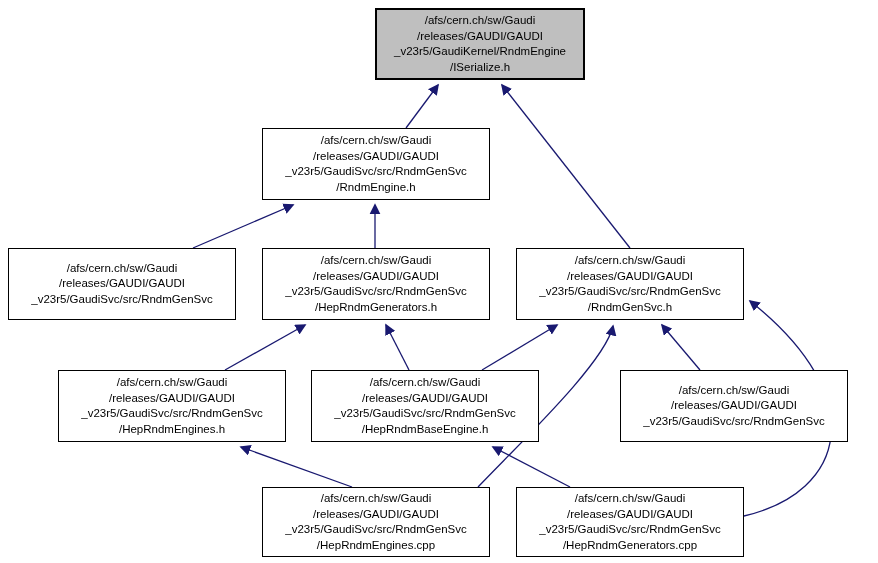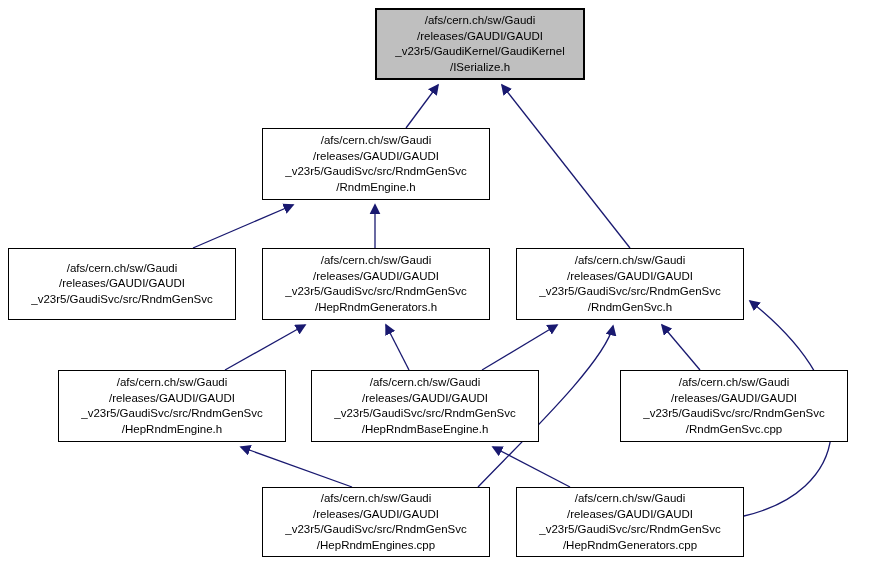--- a/index.html
+++ b/index.html
@@ -83,21 +83,21 @@
     <path class="edge" d="M 352 487 L 241 447" marker-end="url(#arrow)"></path>
     <path class="edge" d="M 478 487 C 525 438 605 362 613 326" marker-end="url(#arrow)"></path>
     <path class="edge" d="M 570 487 L 493 447" marker-end="url(#arrow)"></path>
     <path class="edge" d="M 700 370 L 662 325" marker-end="url(#arrow)"></path>
     <path class="edge" d="M 744 516 C 846 492 872 398 750 301" marker-end="url(#arrow)"></path>
   </svg>
 
   <div class="node highlight" id="n-iserialize-h">
     <span>/afs/cern.ch/sw/Gaudi</span>
     <span>/releases/GAUDI/GAUDI</span>
-    <span>_v23r5/GaudiKernel/GaudiKernel</span>
+    <span>_v23r5/GaudiKernel/RndmEngine</span>
     <span>/ISerialize.h</span>
   </div>
 
   <div class="node" id="n-rndmengine-h">
     <span>/afs/cern.ch/sw/Gaudi</span>
     <span>/releases/GAUDI/GAUDI</span>
     <span>_v23r5/GaudiSvc/src/RndmGenSvc</span>
     <span>/RndmEngine.h</span>
   </div>
 
@@ -118,35 +118,34 @@
     <span>/afs/cern.ch/sw/Gaudi</span>
     <span>/releases/GAUDI/GAUDI</span>
     <span>_v23r5/GaudiSvc/src/RndmGenSvc</span>
     <span>/RndmGenSvc.h</span>
   </div>
 
   <div class="node" id="n-heprndmengine-h">
     <span>/afs/cern.ch/sw/Gaudi</span>
     <span>/releases/GAUDI/GAUDI</span>
     <span>_v23r5/GaudiSvc/src/RndmGenSvc</span>
-    <span>/HepRndmEngine.h</span>
+    <span>/HepRndmEngines.h</span>
   </div>
 
   <div class="node" id="n-heprndmgenerator-h">
     <span>/afs/cern.ch/sw/Gaudi</span>
     <span>/releases/GAUDI/GAUDI</span>
     <span>_v23r5/GaudiSvc/src/RndmGenSvc</span>
     <span>/HepRndmBaseEngine.h</span>
   </div>
 
   <div class="node" id="n-rndmgensvc-cpp">
     <span>/afs/cern.ch/sw/Gaudi</span>
     <span>/releases/GAUDI/GAUDI</span>
     <span>_v23r5/GaudiSvc/src/RndmGenSvc</span>
-    <span>/RndmGenSvc.cpp</span>
   </div>
 
   <div class="node" id="n-heprndmengines-cpp">
     <span>/afs/cern.ch/sw/Gaudi</span>
     <span>/releases/GAUDI/GAUDI</span>
     <span>_v23r5/GaudiSvc/src/RndmGenSvc</span>
     <span>/HepRndmEngines.cpp</span>
   </div>
 
   <div class="node" id="n-heprndmgenerators-cpp">

